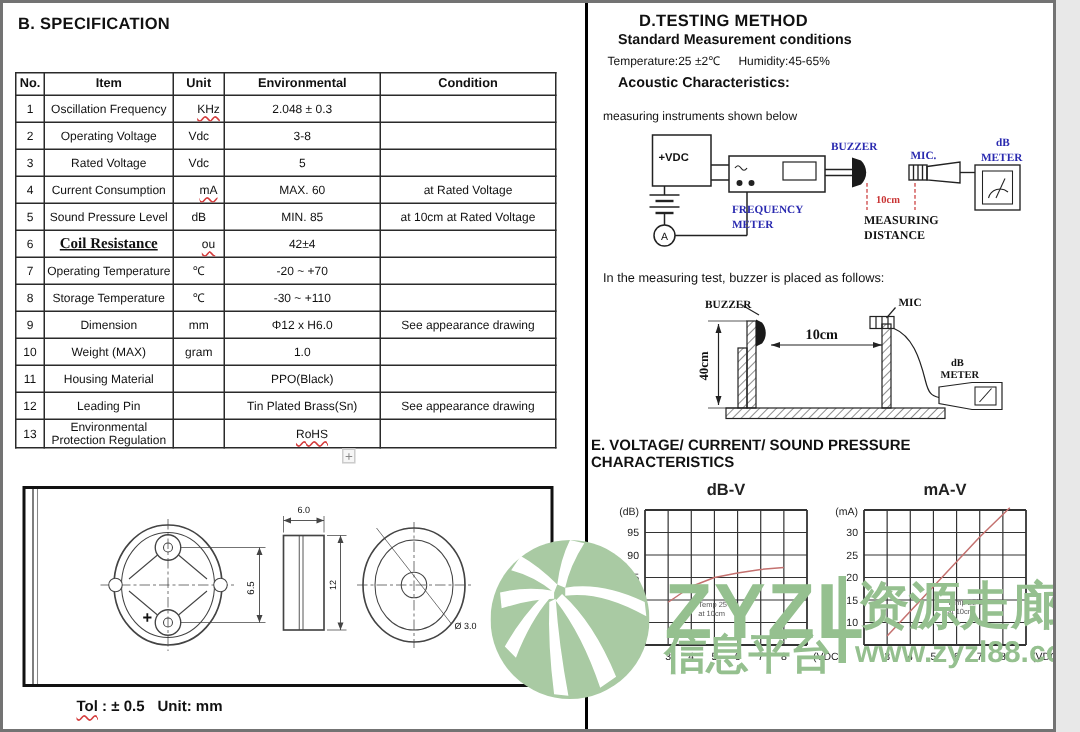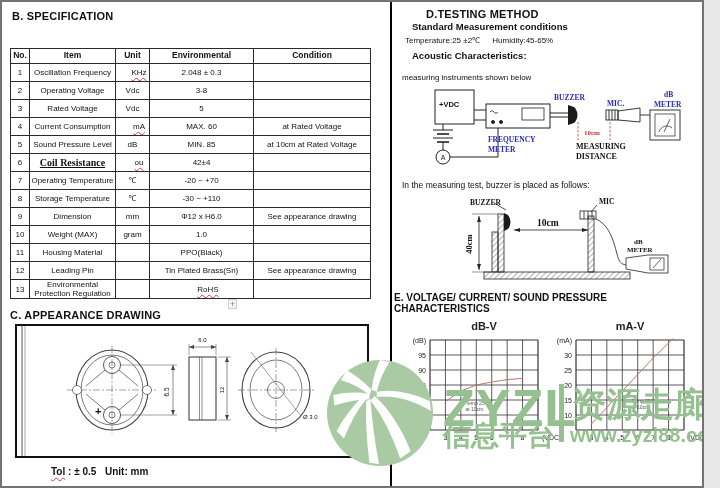--- a/index.html
+++ b/index.html
@@ -153,21 +153,20 @@
             <div>Protection Regulation</div>
           </td>
           <td><span></span></td>
           <td><span class="sq">RoHS</span></td>
           <td><span></span></td>
         </tr>
       </tbody>
   </table>
   <span class="handle">+</span>
 
-  <div class="abs sec-title" style="left:8px;top:307px;">C. APPEARANCE DRAWING</div>
 
   <div class="draw-box">
     <svg width="350" height="130" viewBox="0 0 350 130">
       <line x1="5" y1="0" x2="5" y2="130" stroke="#555" stroke-width="1"></line>
       <line x1="8" y1="0" x2="8" y2="130" stroke="#888" stroke-width="0.7"></line>
 
       <g stroke="#444" fill="none">
         <ellipse cx="95" cy="64" rx="36" ry="40" stroke-width="1.1"></ellipse>
         <ellipse cx="95" cy="64" rx="31" ry="35" stroke-width="0.7"></ellipse>
         <line x1="50" y1="64" x2="140" y2="64" stroke-width="0.5" stroke-dasharray="7,2,2,2"></line>

